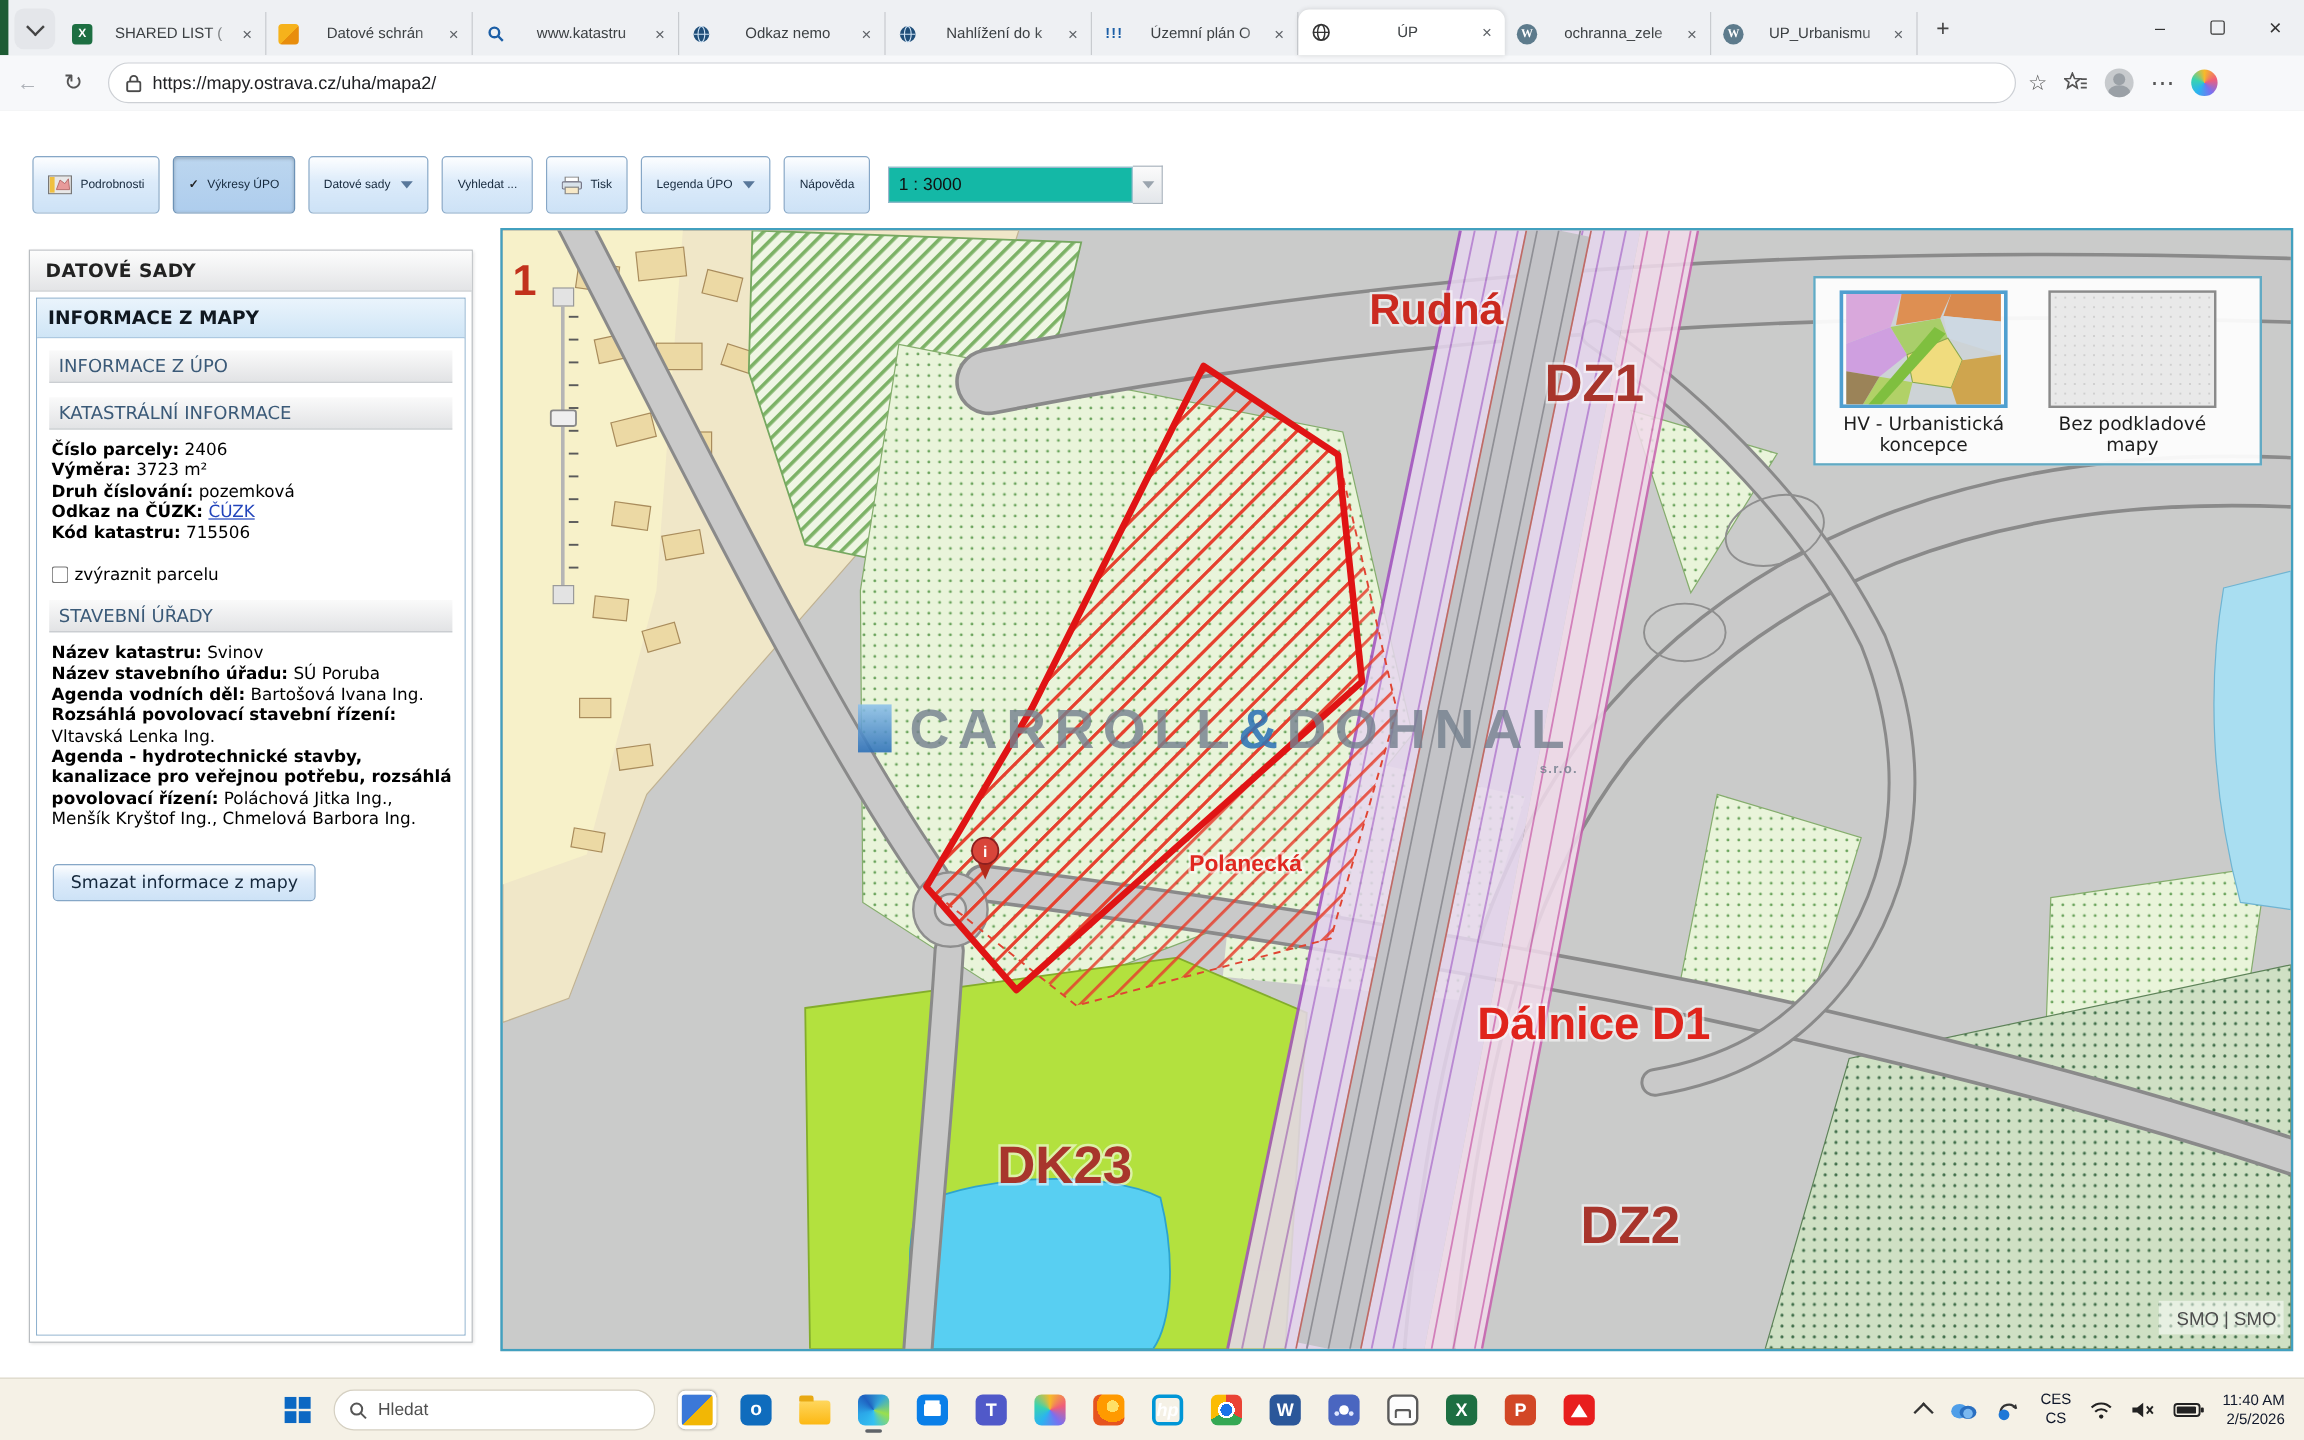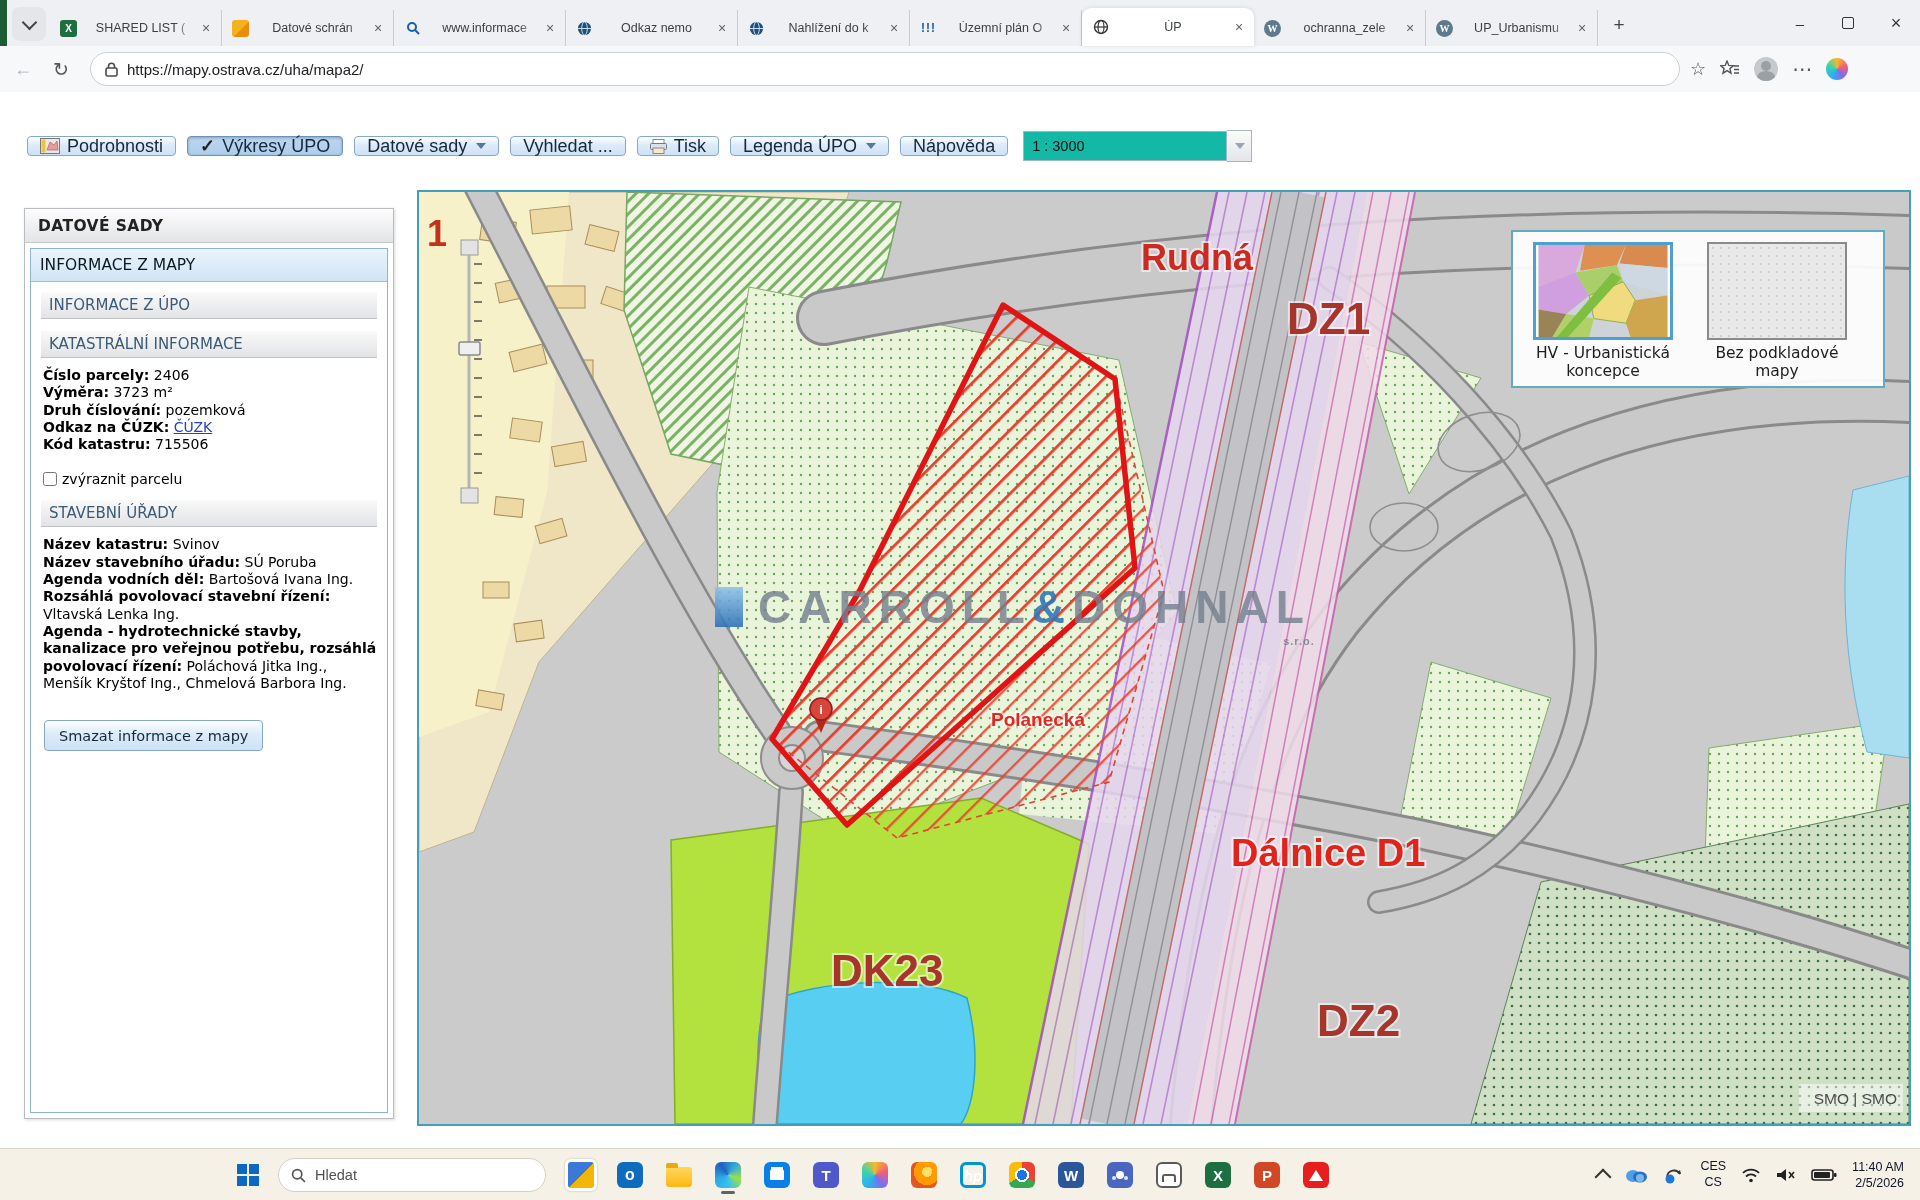--- a/index.html
+++ b/index.html
@@ -57,21 +57,21 @@
   .gdots::before{content:"⋯";font-size:20px;color:#555;}
   #avatar{width:24px;height:24px;border-radius:50%;background:#c7cacd;position:relative;overflow:hidden;}
   #avatar::before{content:"";position:absolute;left:7px;top:4px;width:10px;height:10px;border-radius:50%;background:#9aa0a6;}
   #avatar::after{content:"";position:absolute;left:3px;top:14px;width:18px;height:12px;border-radius:50% 50% 0 0;background:#9aa0a6;}
   #copilot{width:22px;height:22px;border-radius:50%;
            background:conic-gradient(#f6ba2a,#ef5e7a,#7a6ff0,#2bb3f0,#39d3b0,#f6ba2a);}
 
   
   #page{position:absolute;left:0;top:92px;width:1920px;height:1056px;background:#fff;}
   #apptoolbar{position:absolute;left:27px;top:38px;display:flex;align-items:center;gap:11px;}
-  .btn{height:20px;display:flex;align-items:center;gap:7px;padding:0 12px;font-size:18px;color:#15283c;
+  .btn{height:48px;display:flex;align-items:center;gap:7px;padding:0 12px;font-size:10px;color:#15283c;
        background:linear-gradient(#fdfeff,#dcebfa 45%,#cde2f6);border:1px solid #86a7c7;border-radius:4px;}
   .btn.pressed{background:linear-gradient(#bcd6ef,#aecded);border-color:#6d92b6;
                box-shadow:inset 0 1px 3px rgba(0,0,0,.25);}
   .btn .gcheck::before{content:"✓";font-weight:bold;color:#222;}
   .caret{width:0;height:0;border-left:5px solid transparent;border-right:5px solid transparent;
          border-top:6px solid #58779a;margin-left:2px;}
   #scalecombo{display:flex;align-items:center;margin-left:4px;}
   #scaleval{width:186px;height:28px;border:1px solid #9eb6cc;background:#14b8a6;font-size:14.5px;color:#111;
             display:flex;align-items:center;padding:0 8px;}
   #scalebtn{width:24px;height:30px;border:1px solid #aab4bd;border-left:none;
@@ -80,21 +80,21 @@
 
   
   #sidebar{position:absolute;left:24px;top:116px;width:370px;height:911px;
            border:1px solid #b9bdc1;box-shadow:1px 1px 3px rgba(0,0,0,.15);box-sizing:border-box;
            font-family:"DejaVu Sans",sans-serif;background:#fff;}
   #ds-header{height:33px;background:linear-gradient(#fdfdfd,#e3e4e6);border-bottom:1px solid #c6c9cc;
              display:flex;align-items:center;padding-left:13px;font-size:15.5px;font-weight:bold;
              color:#222;letter-spacing:.4px;}
   #info-panel{position:absolute;left:5px;right:5px;top:39px;bottom:5px;border:1px solid #8fb2cf;}
   #ip-header{height:32px;background:linear-gradient(#eaf4fc,#cfe5f6);border-bottom:1px solid #9cbeda;
-             display:flex;align-items:center;padding-left:9px;font-size:15.5px;font-weight:normal;color:#101820;}
+             display:flex;align-items:center;padding-left:9px;font-size:15.5px;font-weight:bold;color:#101820;}
   #ip-body{position:absolute;left:0;right:0;top:33px;bottom:0;background:#fff;overflow:hidden;
            padding:8px 10px 0 10px;}
   .sec-header{height:26px;background:linear-gradient(#fafafa,#e2e3e5);border-bottom:1px solid #bfc3c7;
               display:flex;align-items:center;padding-left:8px;font-size:15px;color:#3b5a78;margin:12px 0 9px 0;}
   .sec-header.first{margin-top:2px;}
   .sec-body{font-size:14px;line-height:1.24;color:#000;padding-left:2px;}
   .sec-body .b{font-weight:bold;}
   .row{margin:0;}
   a.link{color:#2244bb;text-decoration:underline;}
   .chkrow{display:flex;align-items:center;gap:5px;margin:17px 0 4px 0;}
@@ -187,21 +187,21 @@
       <span class="tlabel">Datové schrán</span>
       <span class="tclose"></span>
     </div>
     <div class="tab">
       <span class="tico mag">
         <svg width="14" height="14" viewBox="0 0 14 14">
             <circle cx="6" cy="6" r="4" fill="none" stroke="#1b5ea6" stroke-width="2"></circle>
             <line x1="9" y1="9" x2="13" y2="13" stroke="#1b5ea6" stroke-width="2"></line>
           </svg>
       </span>
-      <span class="tlabel">www.informace</span>
+      <span class="tlabel">www.katastru</span>
       <span class="tclose"></span>
     </div>
     <div class="tab">
       <span class="tico globe">
         <svg width="15" height="15" viewBox="0 0 16 16">
             <circle cx="8" cy="8" r="7" fill="#1f4e79"></circle>
             <ellipse cx="8" cy="8" rx="3" ry="7" fill="none" stroke="#cfe3f5" stroke-width="1"></ellipse>
             <line x1="1" y1="8" x2="15" y2="8" stroke="#cfe3f5" stroke-width="1"></line>
           </svg>
       </span>

